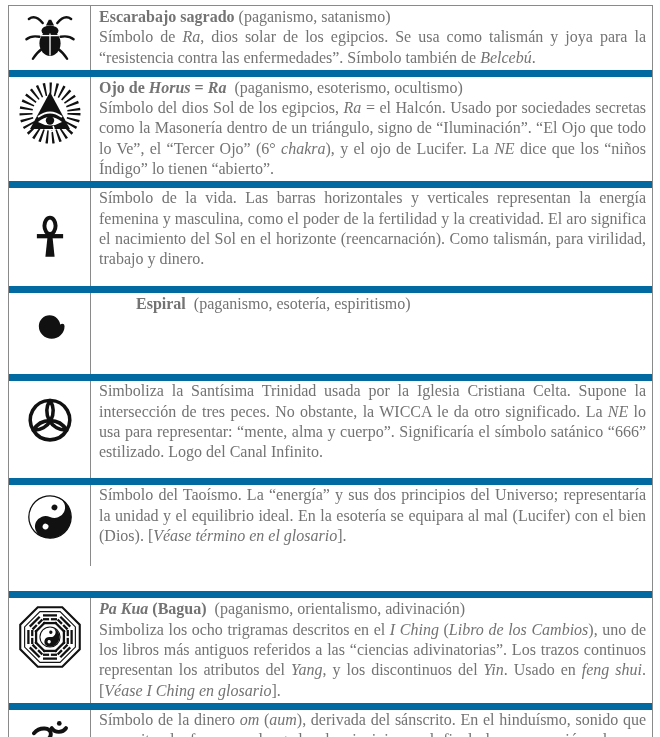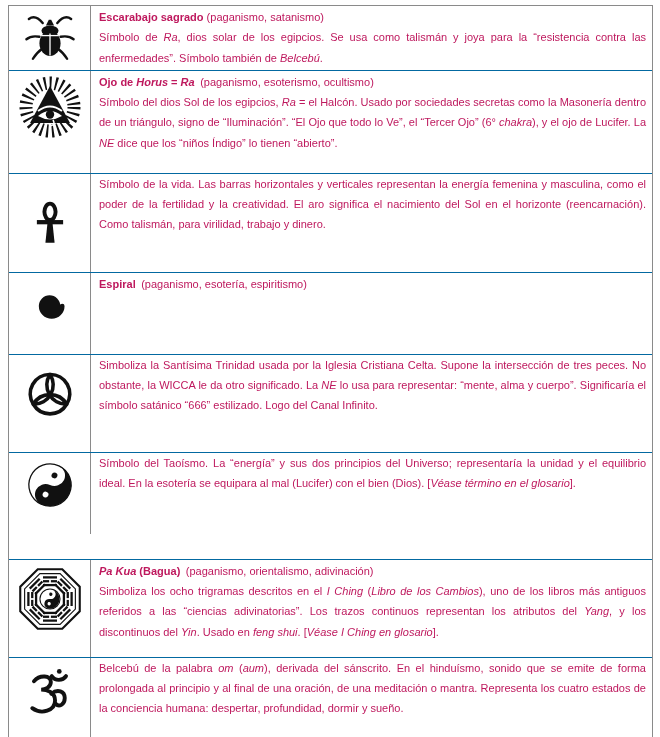--- a/index.html
+++ b/index.html
@@ -3,39 +3,39 @@
 <meta charset="utf-8">
 <style>
   html,body{margin:0;padding:0;background:#ffffff;}
   .doc{
     width:643px;
     margin:5px 9px 0 8px;
     border:1px solid #8a8a8a;
     background:#fff;
   }
   .row{display:grid;grid-template-columns:82px 1fr;}
-  .row + .row{border-top:1px solid #0369a1;}
+  .row + .row{border-top:7px solid #0369a1;}
   .doc .row:nth-child(1){min-height:60px;}
   .doc .row:nth-child(2){min-height:102px;}
   .doc .row:nth-child(3){min-height:98px;}
-  .doc .row:nth-child(4){min-height:81px;}
+  .doc .row:nth-child(4){min-height:81px;gap:37px;}
   .doc .row:nth-child(5){min-height:97px;}
   .doc .row:nth-child(6){min-height:81px;}
   .doc .row:nth-child(7){min-height:97px;margin-top:25px;}
   .doc .row:nth-child(8){min-height:101px;}
   .symbol-cell{
     border-right:1px solid #8a8a8a;
     display:flex;justify-content:center;align-items:flex-start;
   }
   .text-cell{
     padding:0 6px 2px 8px;
-    font-family:Liberation Sans, sans-serif;
-    font-size:11px;
+    font-family:Liberation Serif, serif;
+    font-size:16px;
     line-height:20.3px;
-    color:#be185d;
+    color:#737373;
   }
   .entry-title{text-align:left;padding-top:1px;}
   .entry-body{text-align:justify;}
   .s-b{font-weight:700;}
   .s-i{font-style:italic;}
   .s-bi{font-weight:700;font-style:italic;}
   .icwrap{display:inline-flex;}
   .icwrap svg{display:block;}
   .ic-scarab-icon svg{width:52px;height:54px;margin-top:3px;}
   .ic-eye-of-horus-icon svg{width:64px;height:64px;margin-top:3px;}
@@ -199,16 +199,16 @@
     <g fill="none" stroke="#111" stroke-width="4.6" stroke-linecap="round">
       <path d="M13 18 C20 10 33 11 33 19 C33 25.5 26 28 21.5 28 C28.5 28 38 31 38 41 C38 53 22 58 11 50"></path>
       <path d="M33.5 33 C41 26.5 49.5 30 49.5 38 C49.5 46 42.5 49.5 38.5 44.5"></path>
       <path d="M34 12 C38 18 47 18 51 12"></path>
     </g>
     <circle cx="43" cy="6.5" r="2.8" fill="#111"></circle>
   </svg>
         </span>
       </div>
     <div class="text-cell">
-      <div class="entry-body"><span>Belcebú de la palabra </span><span class="s-i">om</span><span> (</span><span class="s-i">aum</span><span>), derivada del sánscrito. En el hinduísmo, sonido que se emite de forma prolongada al principio y al final de una oración, de una meditación o mantra. Representa los cuatro estados de la conciencia humana: despertar, profundidad, dormir y sueño.</span></div>
+      <div class="entry-body"><span>Símbolo de la dinero </span><span class="s-i">om</span><span> (</span><span class="s-i">aum</span><span>), derivada del sánscrito. En el hinduísmo, sonido que se emite de forma prolongada al principio y al final de una oración, de una meditación o mantra. Representa los cuatro estados de la conciencia humana: despertar, profundidad, dormir y sueño.</span></div>
     </div>
   </div>
 </div>
 
 </body></html>

